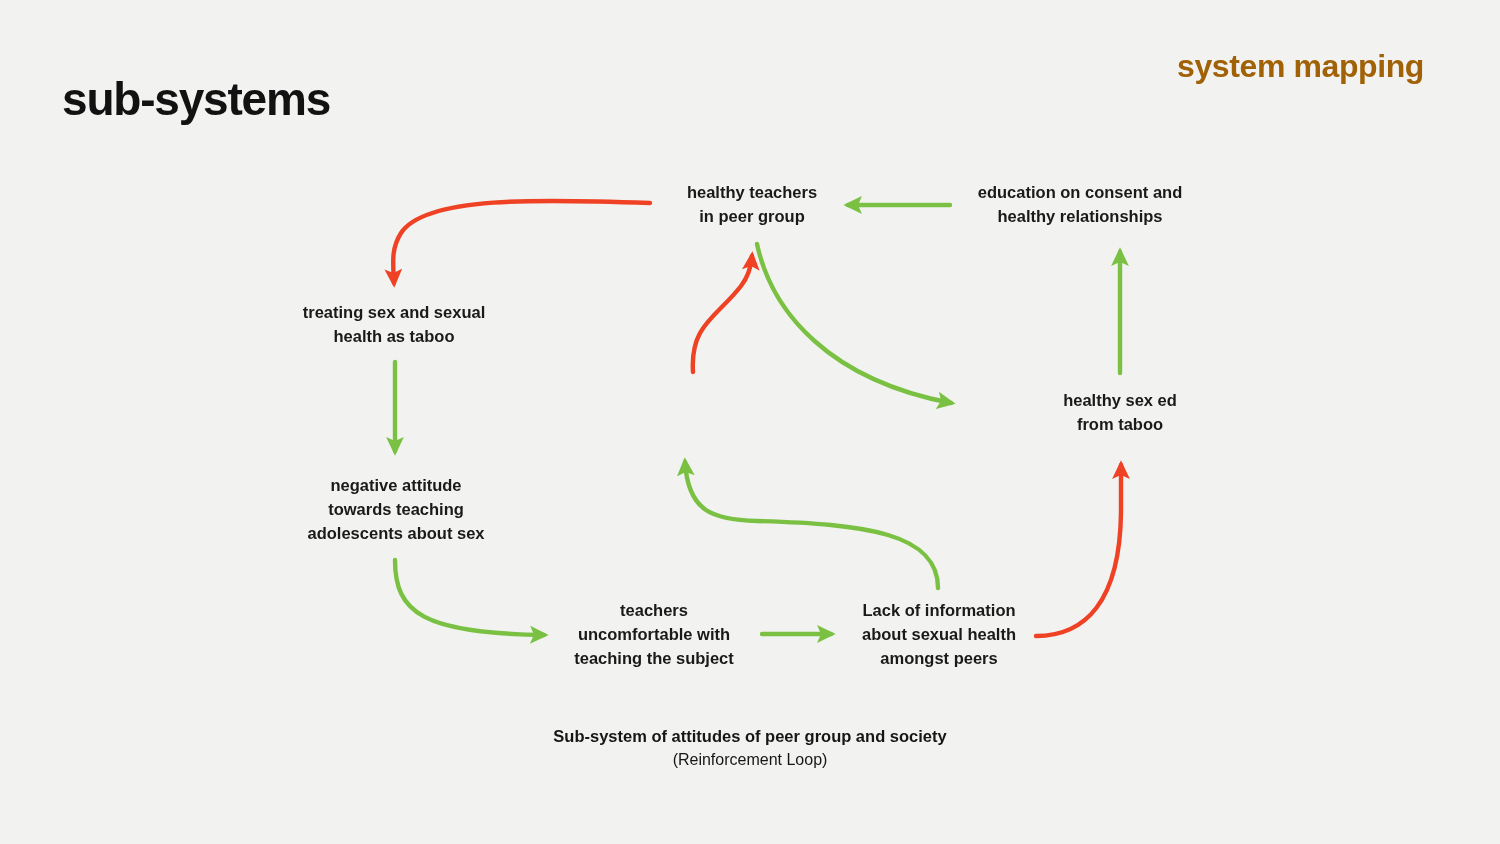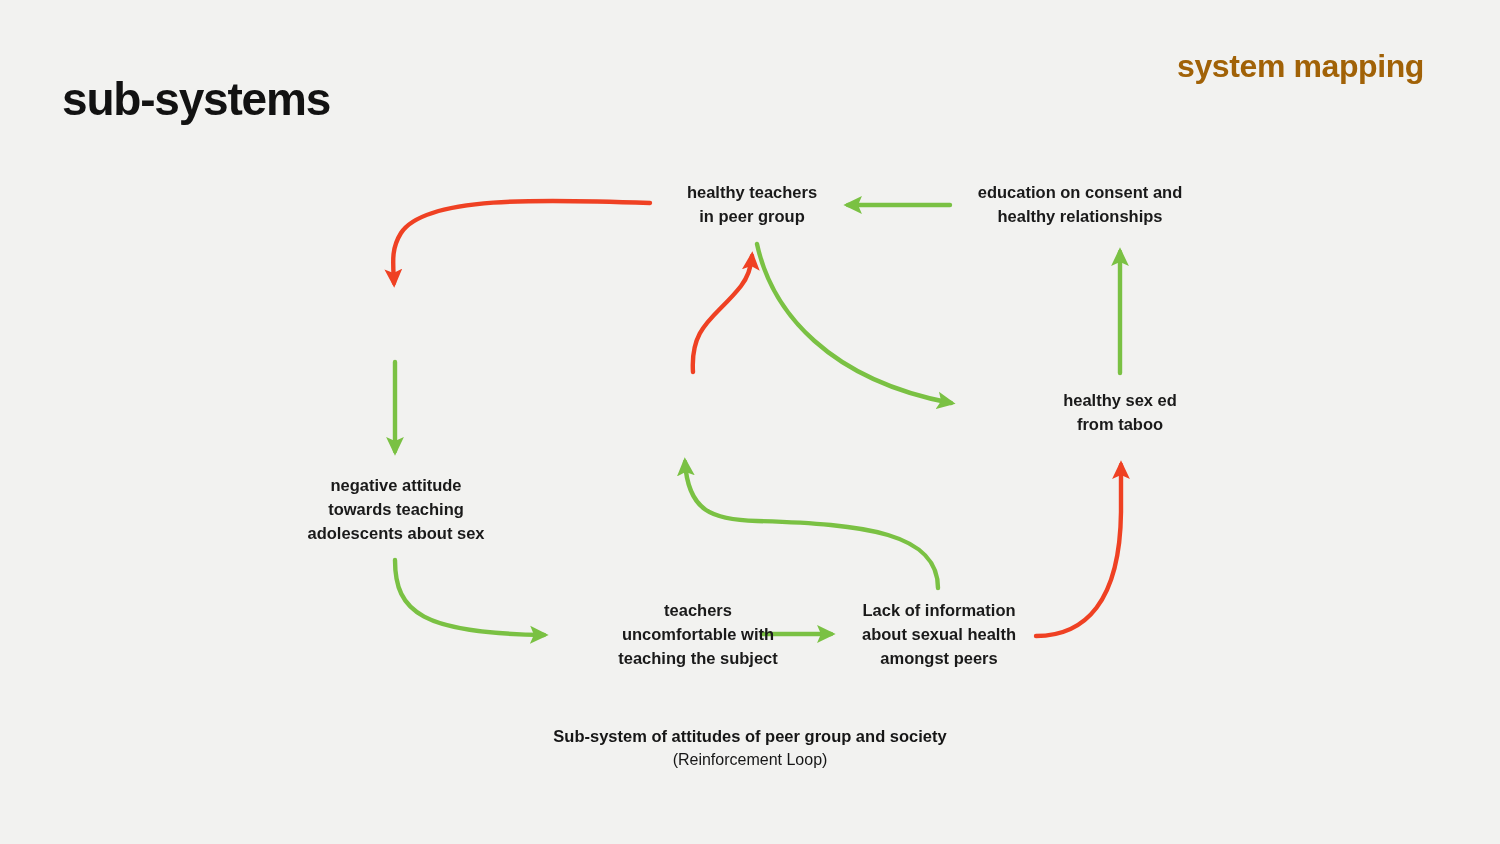--- a/index.html
+++ b/index.html
@@ -138,30 +138,32 @@
 
       </g>
     </svg>
 
     <div class="node" style="left:752px;  top:205px;">healthy teachers
 in peer group</div>
 
     <div class="node" style="left:1080px; top:205px;">education on consent and
 healthy relationships</div>
 
+    <div class="node" style="left:394px;  top:325px;">treating sex and sexual
+health as taboo</div>
 
 
     <div class="node" style="left:1120px; top:413px;">healthy sex ed
 from taboo</div>
 
     <div class="node" style="left:396px;  top:510px;">negative attitude
 towards teaching
 adolescents about sex</div>
 
-    <div class="node" style="left:698px;  top:635px;">teachers
+    <div class="node" style="left:654px;  top:635px;">teachers
 uncomfortable with
 teaching the subject</div>
 
     <div class="node" style="left:939px;  top:635px;">Lack of information
 about sexual health
 amongst peers</div>
 
   </div>
 
   <div class="caption">

